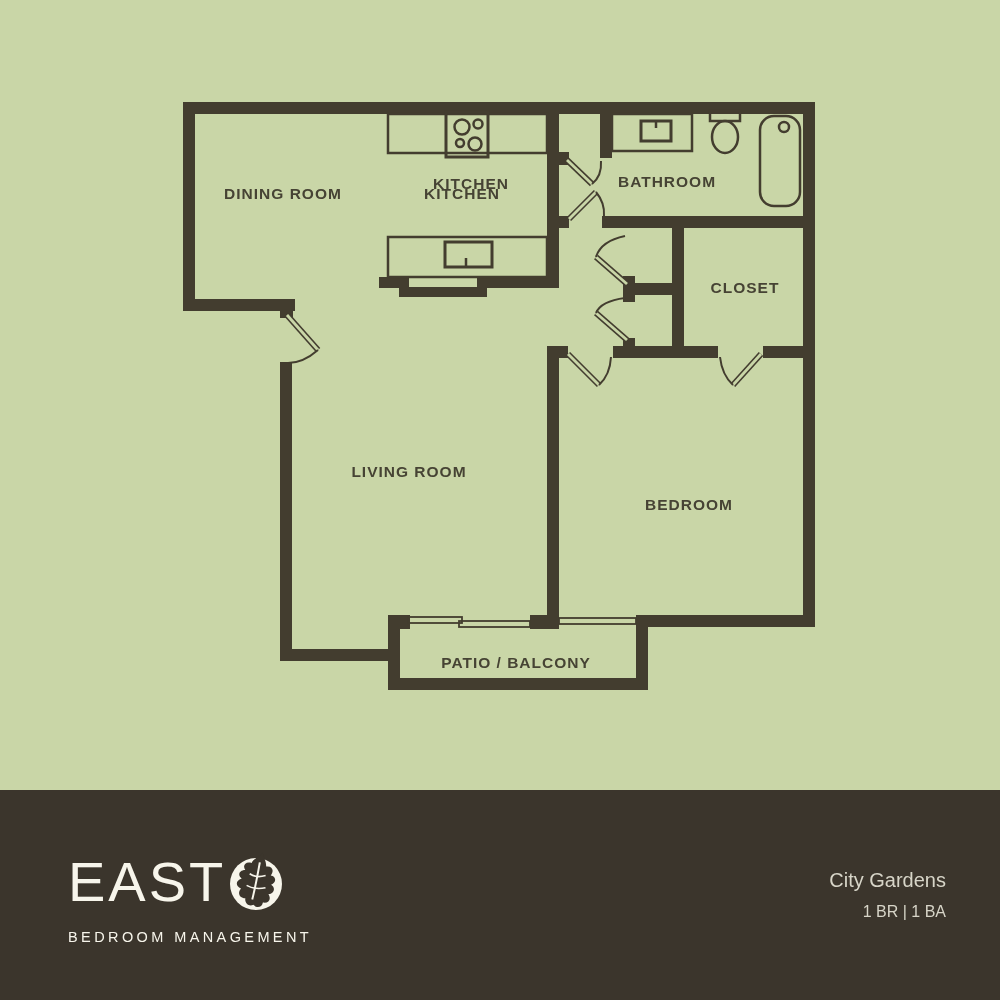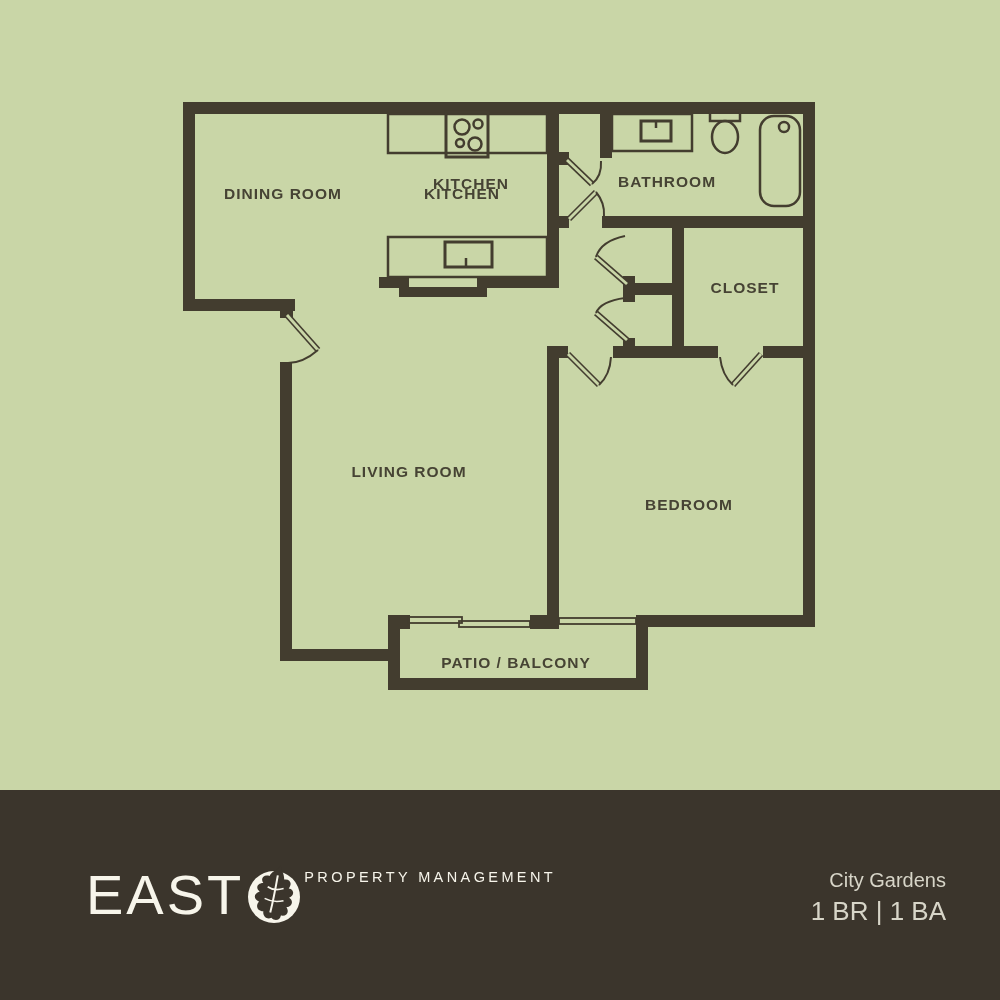--- a/index.html
+++ b/index.html
@@ -21,28 +21,28 @@
   .fx3{fill:none;stroke:var(--wall);stroke-width:3;}
   .win{fill:none;stroke:var(--wall);stroke-width:1.8;}
   .leaf-outer{stroke:var(--wall);stroke-width:6;}
   .leaf-inner{stroke:var(--background);stroke-width:2.8;}
   .arc{fill:none;stroke:var(--wall);stroke-width:2;}
   .room-label{font-family:"Liberation Sans",sans-serif;font-size:15.5px;font-weight:700;
               letter-spacing:1px;fill:var(--label);text-anchor:middle;}
   
   .footer{position:absolute;left:0;top:790px;width:1000px;height:210px;background:var(--footer-bg);
           display:flex;align-items:center;justify-content:space-between;padding:0 54px 0 68px;}
-  .brand{display:flex;margin-left:18px;}
+  .brand{display:flex;flex-direction:column;}
   .brand-line{display:flex;align-items:center;color:var(--footer-text);font-size:56px;
               font-weight:400;letter-spacing:3px;line-height:56px;}
   .brand-line .oak-o{margin:0 2px;position:relative;top:2px;}
   .tagline{color:var(--footer-text);font-size:14.5px;letter-spacing:3.4px;font-weight:400;margin-top:10px;}
   .unit-info{text-align:right;color:var(--footer-subtext);}
   .unit-name{font-size:20px;line-height:32px;}
-  .unit-bedbath,.unit-area{font-size:26px;line-height:31px;}
+  .unit-bedbath,.unit-area{font-size:16px;line-height:31px;}
 </style>
 </head>
 <body>
 
 <div class="canvas">
 
   <div class="plan-area">
     <svg class="plan" width="1000" height="790" viewBox="0 0 1000 790" xmlns="http://www.w3.org/2000/svg">
 
       <g>
@@ -186,21 +186,21 @@
                 C48,31 47,25 41,25
                 C44,20 41,15 35,17
                 C34,11 31,9 29,4 Z"></path>
               <path fill="none" stroke="var(--footer-text)" stroke-width="2" d="M28,14 C28,26 28,38 27,52"></path>
               <path fill="none" stroke="var(--footer-text)" stroke-width="1.6" d="M20,27 C24,29 30,29 36,26"></path>
               <path fill="none" stroke="var(--footer-text)" stroke-width="1.6" d="M19,39 C25,41 31,41 38,38"></path>
             </g>
           </svg>
         </span>
       </div>
-      <div class="tagline">PROPERTY MANAGEMENT</div>
+      <div class="tagline">BEDROOM MANAGEMENT</div>
     </div>
     <div class="unit-info">
       <div class="unit-name">City Gardens</div>
       <div class="unit-bedbath">1 BR | 1 BA</div>
     </div>
   </div>
 
 </div>
 
 </body></html>

